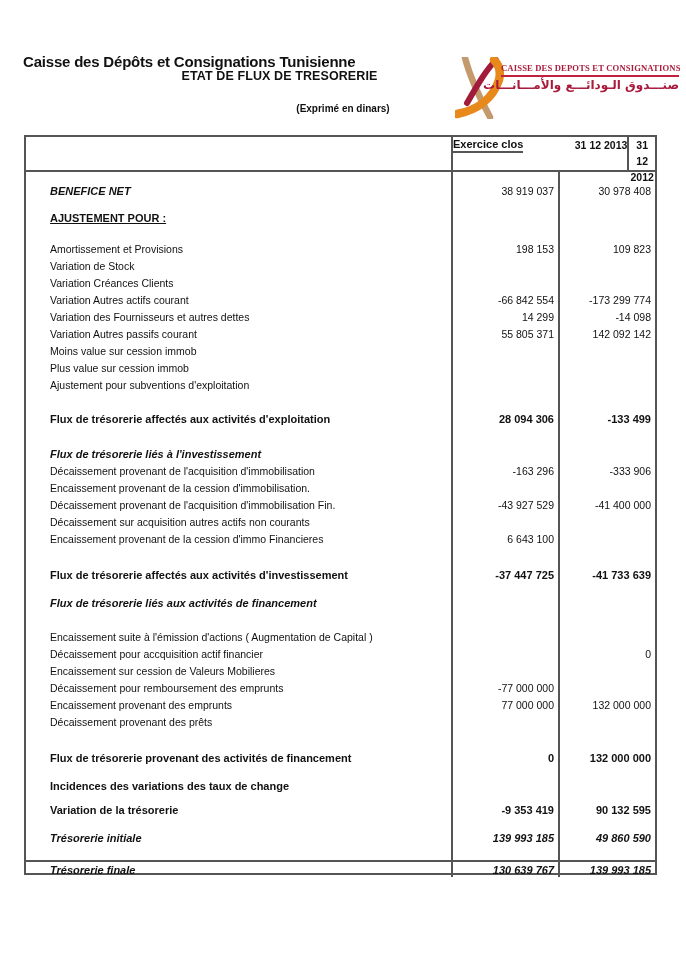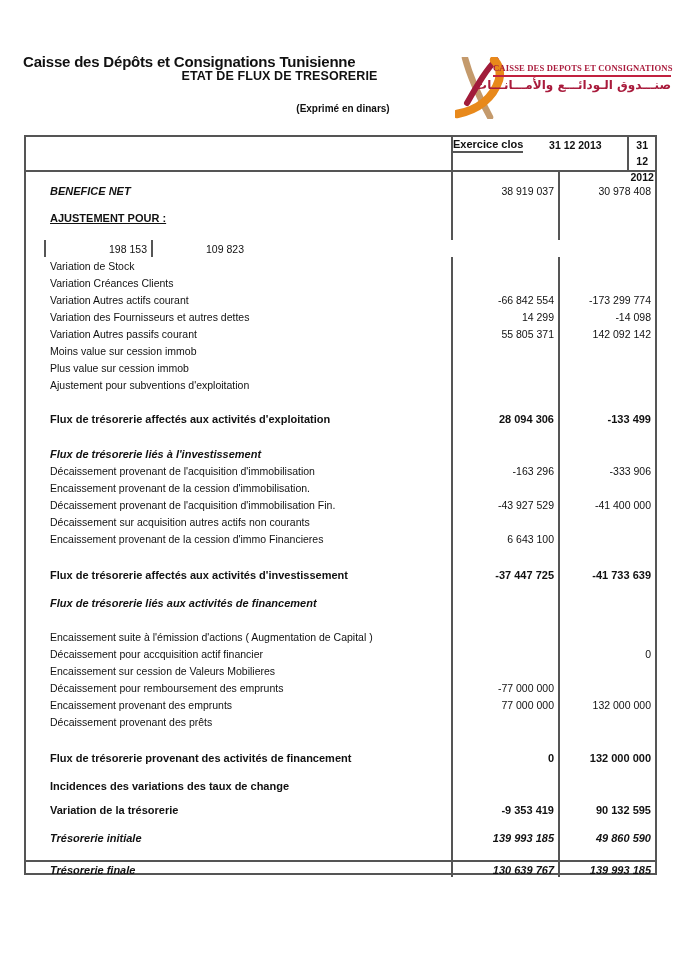--- a/index.html
+++ b/index.html
@@ -26,21 +26,21 @@
     text-align:center;font-size:12.5px;font-weight:bold;letter-spacing:0.1px;
   }
   .doc-subtitle{
     position:absolute;left:0;top:103px;width:686px;
     text-align:center;font-size:10px;font-weight:bold;
   }
   .logo{
     position:absolute;left:453px;top:45px;width:228px;height:76px;
   }
   .logo-emblem{position:absolute;left:2px;top:12px;}
-  .logo-textblock{position:absolute;left:40px;top:18px;width:178px;}
+  .logo-textblock{position:absolute;left:48px;top:18px;width:178px;}
   .logo-latin{
     font-family:"Liberation Serif",serif;
     font-size:8.6px;font-weight:bold;color:var(--crimson);
     letter-spacing:0.15px;white-space:nowrap;
     border-bottom:2px solid #C1203F;
     padding-bottom:2px;
   }
   .logo-arabic{
     font-family:"DejaVu Sans",sans-serif;
     direction:rtl;
@@ -58,21 +58,21 @@
   .thead{height:35px;border-bottom:2px solid var(--line);display:flex;box-sizing:border-box;}
   .th-left{flex:1;}
   .th-right{width:204px;border-left:2px solid var(--line);box-sizing:border-box;display:flex;flex-direction:row;}
   .th-group{
     height:16px;line-height:15px;text-align:center;
     font-weight:bold;font-size:11px;
     border-bottom:2px solid var(--line);box-sizing:border-box;
   }
   .th-dates{display:flex;flex:1;}
   .th-date{line-height:16px;text-align:center;font-weight:bold;font-size:10.5px;box-sizing:border-box;}
-  .th-date1{width:106px;border-right:2px solid var(--line);}
+  .th-date1{width:106px;border-right:2px solid var(--line);text-align:right;}
   .th-date2{flex:1;}
   .tbody{display:flex;flex-direction:column;}
   .row{display:flex;height:17px;align-items:center;box-sizing:border-box;padding-left:18px;}
   .c{box-sizing:border-box;height:100%;display:flex;align-items:center;}
   .c-label{flex:1;padding-left:6px;white-space:nowrap;overflow:hidden;}
   .c-v{border-left:2px solid var(--line);justify-content:flex-end;text-align:right;padding-right:4px;white-space:nowrap;}
   .c-v1{width:107px;}
   .c-v2{width:97px;}
   .row.b{font-weight:bold;font-size:11px;}
   .row.bi{font-weight:bold;font-style:italic;font-size:11px;}
@@ -132,20 +132,21 @@
           <div class="c c-label">AJUSTEMENT POUR :</div>
           <div class="c c-v c-v1"></div>
           <div class="c c-v c-v2"></div>
         </div>
         <div class="row blank" style="height: 14px;">
           <div class="c c-label"></div>
           <div class="c c-v c-v1"></div>
           <div class="c c-v c-v2"></div>
         </div>
         <div class="row n">
+          <div class="c c-label">Amortissement et Provisions</div>
           <div class="c c-v c-v1">198 153</div>
           <div class="c c-v c-v2">109 823</div>
         </div>
         <div class="row n">
           <div class="c c-label">Variation de Stock</div>
           <div class="c c-v c-v1"></div>
           <div class="c c-v c-v2"></div>
         </div>
         <div class="row n">
           <div class="c c-label">Variation Créances Clients</div>

